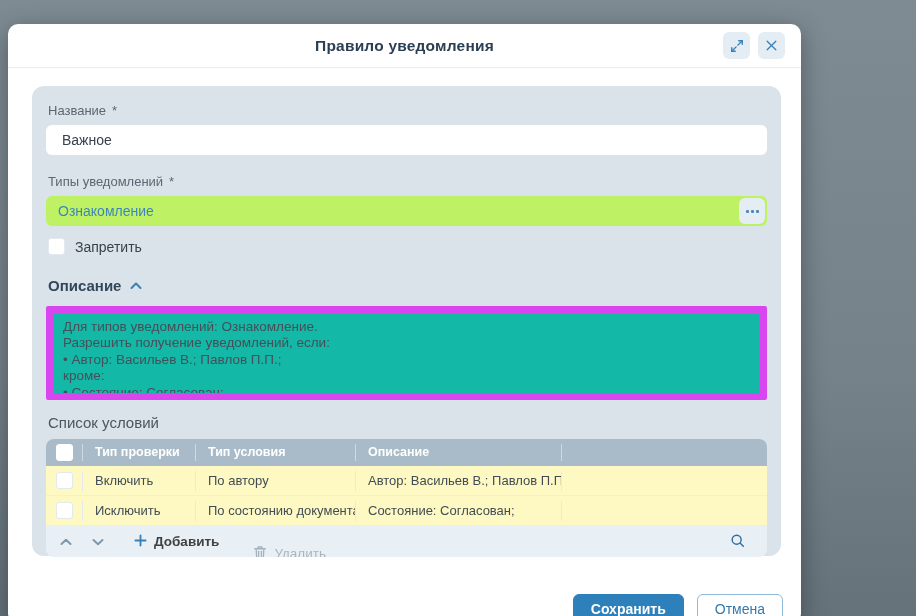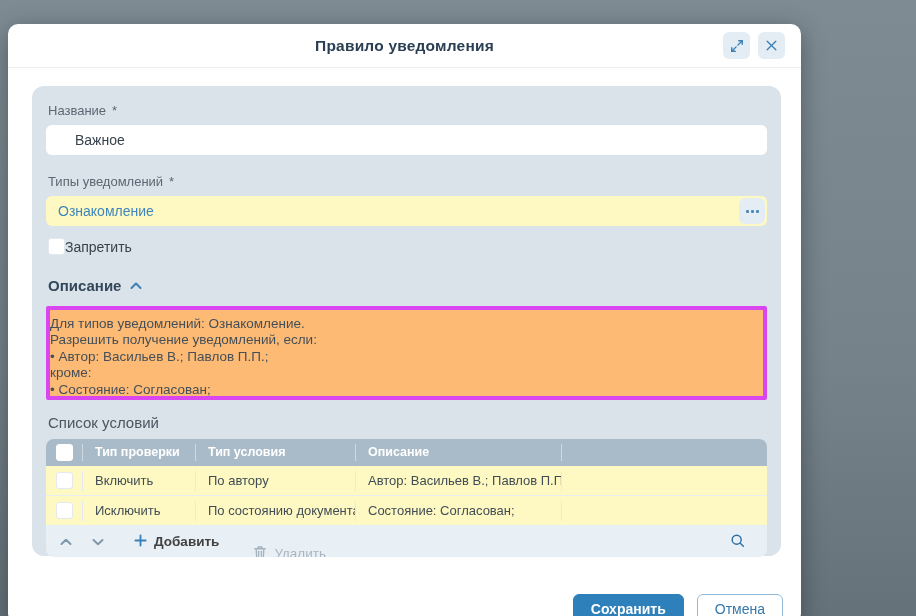--- a/index.html
+++ b/index.html
@@ -34,44 +34,44 @@
   .panel {
     margin:18px 20px 0 24px; height:470px;
     background:#dae3ea; border-radius:12px;
     padding:14px 14px 0 14px;
   }
   .field-label { font-size:13px; color:#5b6772; margin:3px 0 7px 2px; }
   .req { color:#5b6772; margin-left:6px; }
   .text-input {
     width:100%; height:30px; border:none; border-radius:6px;
     background:#fff; font-family:"Liberation Sans", sans-serif;
-    font-size:14px; color:#37424d; padding:0 29px; outline:none; display:block;
+    font-size:14px; color:#37424d; padding:0 16px; outline:none; display:block;
   }
   .select-field {
-    width:100%; height:30px; border-radius:6px; background:#fef9c3;
+    width:100%; height:30px; border-radius:6px; background:#bef264;
     display:flex; align-items:center; padding:2px 2px 2px 12px; cursor:pointer;justify-content:flex-end;
   }
   .select-value { flex:1; font-size:14px; color:#3e86bc; }
   .more-btn {
     width:26px; height:26px; border:none; border-radius:6px; background:#e4edf4;
     display:flex; align-items:center; justify-content:center; gap:2px; cursor:pointer;
   }
   .dot { width:3px; height:3px; background:#4d8ab8; border-radius:1px; }
-  .checkbox-row { display:flex; align-items:center; margin:12px 0 0 2px; }
+  .checkbox-row { display:flex; align-items:center; margin:12px 0 0 2px; gap:10px; }
   .checkbox {
     width:17px; height:17px; background:#fff; border:1px solid #e3e9ee;
     border-radius:3px; cursor:pointer; flex:0 0 17px;
   }
   .gap16 { height:16px; }
   
   .section-header { display:flex; align-items:center; gap:9px; margin:21px 0 12px 2px; cursor:pointer; }
   .section-title { font-size:15px; font-weight:bold; color:#33475b; }
   .desc-box {
-    background:#fdba74; border:4px solid #d946ef; border-radius:2px;
-    padding:6px 0; height:94px; overflow:hidden;
+    background:#14b8a6; border:7px solid #d946ef; border-radius:2px;
+    padding:6px 10px; height:94px; overflow:hidden;
   }
   .desc-line { font-size:13.5px; color:#454f58; line-height:16.4px; white-space:pre; }
   .list-label { font-size:15px; color:#4a5560; margin:14px 0 8px 2px; }
   
   .cond-table { border-radius:8px 8px 0 0; overflow:hidden; }
   .t-head {
     display:grid; grid-template-columns:36px 113px 160px 206px 1fr;
     background:#a9bbc8; height:27px; align-items:center;
   }
   .t-head .hcell {

